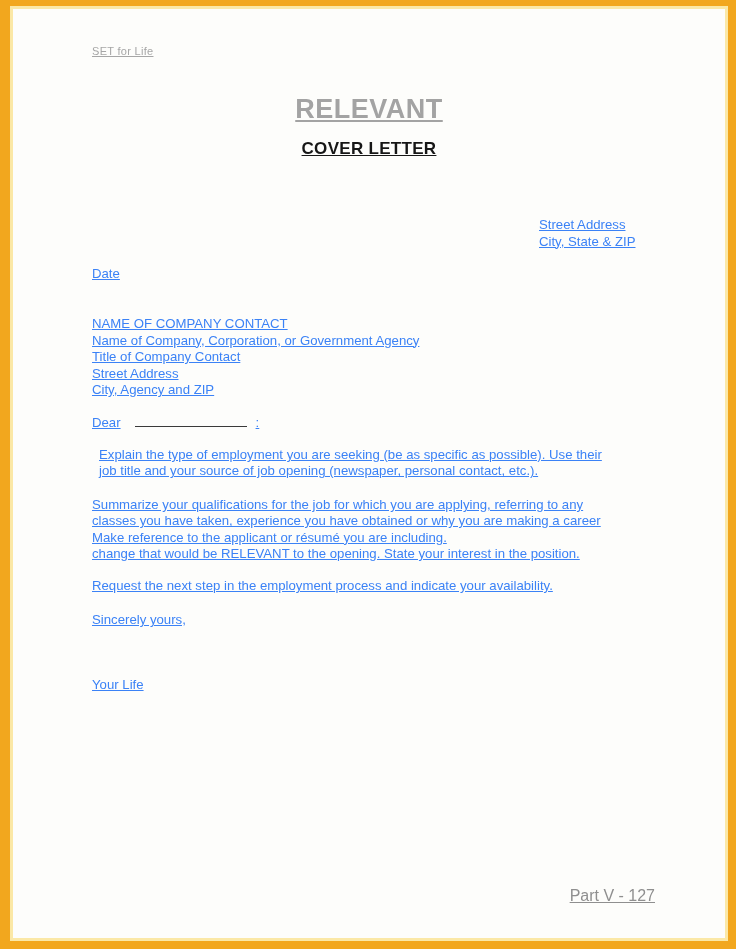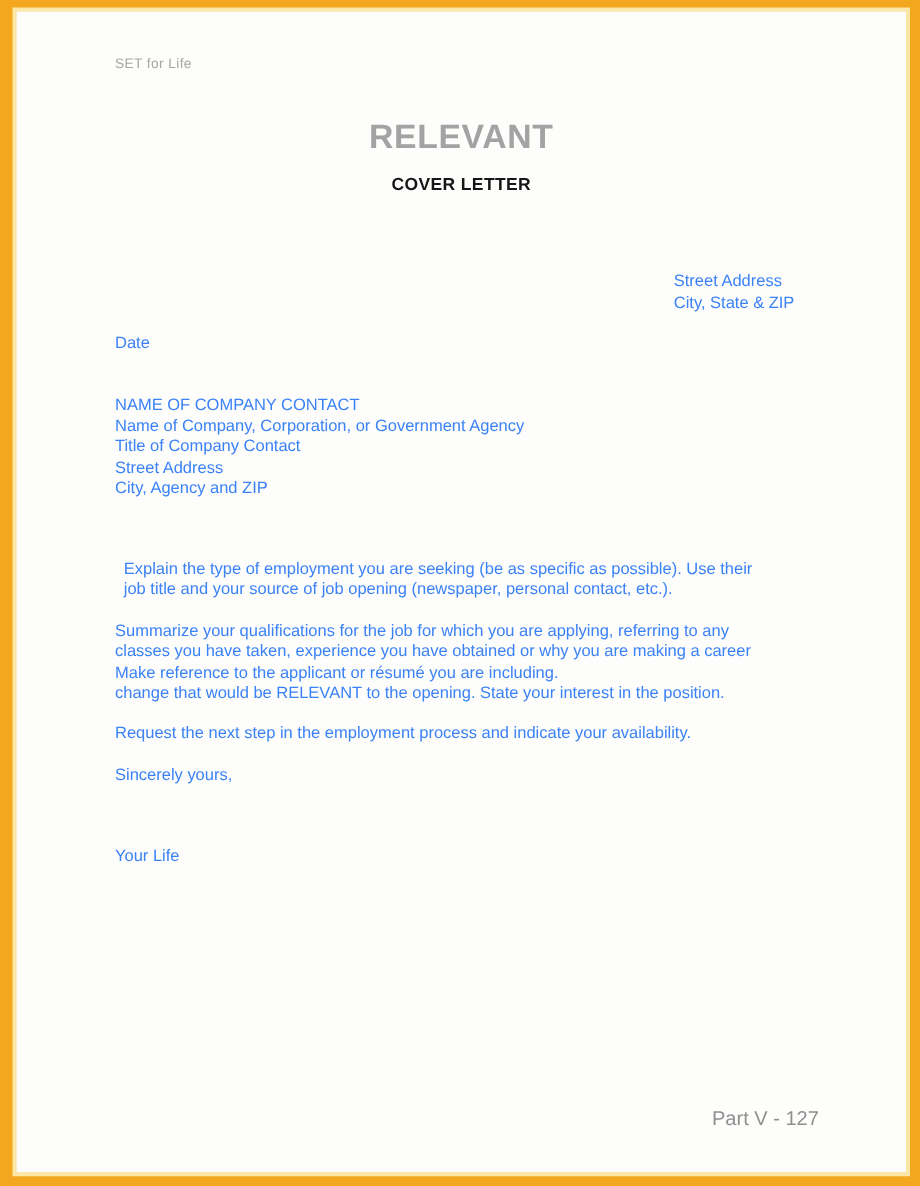--- a/index.html
+++ b/index.html
@@ -16,33 +16,33 @@
     width:100%;height:100%;box-sizing:border-box;
     border:3px solid var(--frame-inner);
   }
   .page{
     position:relative;width:100%;height:100%;
     background:#FDFDFB;
     font-family:"Liberation Sans","DejaVu Sans",sans-serif;
     color:#2B2B2B;
     overflow:hidden;
   }
-  .abs{position:absolute;}
+  .abs{position:absolute;text-decoration:underline;}
   .brand{
     left:79px;top:36px;
     font-size:11px;color:#A6A6A6;letter-spacing:.3px;
   }
   .title{
     left:0;right:0;top:85px;text-align:center;
     font-size:27px;font-weight:bold;color:#A3A3A3;
     letter-spacing:.5px;margin:0;
   }
   .subtitle{
     left:0;right:0;top:130px;text-align:center;
-    font-size:14px;font-weight:bold;color:#161616;
+    font-size:17px;font-weight:bold;color:#161616;
     letter-spacing:.3px;margin:0;
   }
   .bodytext{font-size:13.2px;line-height:16.4px;color:#3b82f6;}
   .sender{left:526px;top:208px;line-height:16.5px;}
   .dateline{left:79px;top:257px;}
   .recipient{left:79px;top:307px;line-height:16.5px;}
   .salutation{left:79px;top:404px;}
   .blank-line{
     display:inline-block;width:112px;height:13px;
     border-bottom:1px solid #3a3a3a;
@@ -80,20 +80,23 @@
       <div class="abs dateline bodytext">Date</div>
 
       <div class="abs recipient bodytext">
         <div class="line">NAME OF COMPANY CONTACT</div>
         <div class="line">Name of Company, Corporation, or Government Agency</div>
         <div class="line">Title of Company Contact</div>
         <div class="line">Street Address</div>
         <div class="line">City, Agency and ZIP</div>
       </div>
 
+      <div class="abs salutation bodytext">
+        <span>Dear</span><span class="blank-line"></span><span>:</span>
+      </div>
 
       <div class="abs para1 bodytext">
         <div class="line">Explain the type of employment you are seeking (be as specific as possible). Use their</div>
         <div class="line">job title and your source of job opening (newspaper, personal contact, etc.).</div>
       </div>
 
       <div class="abs para2 bodytext">
         <div class="line">Summarize your qualifications for the job for which you are applying, referring to any</div>
         <div class="line">classes you have taken, experience you have obtained or why you are making a career</div>
         <div class="line">Make reference to the applicant or résumé you are including.</div>

